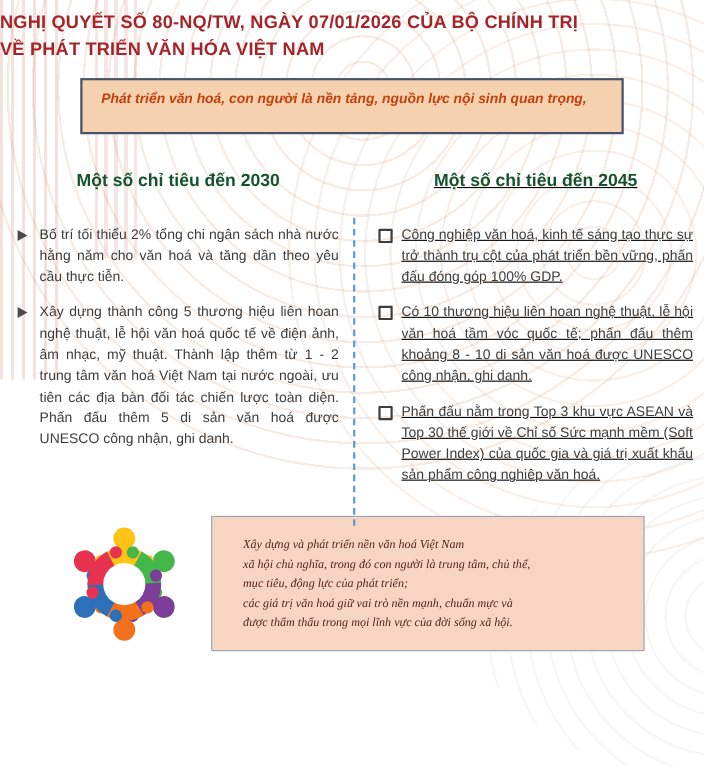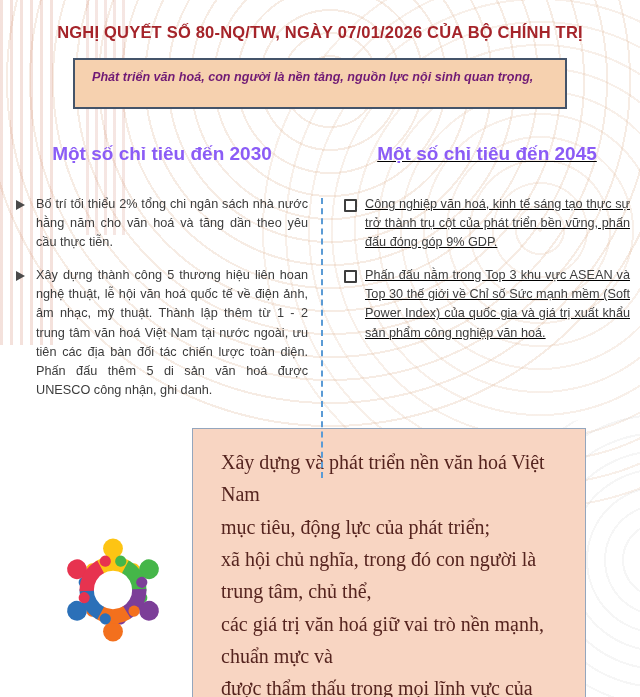--- a/index.html
+++ b/index.html
@@ -21,71 +21,72 @@
       rgba(190,190,190,0.14) 0px, rgba(190,190,190,0.14) 2px,
       rgba(255,255,255,0) 2px, rgba(255,255,255,0) 18px);}
   #wm-stripe-1{left:0;top:0;width:58px;height:345px;
     background:repeating-linear-gradient(90deg,
       rgba(205,120,95,0.22) 0 3px, rgba(255,255,255,0) 3px 10px);}
   #wm-stripe-2{left:86px;top:0;width:44px;height:235px;
     background:repeating-linear-gradient(90deg,
       rgba(196,100,78,0.16) 0 3px, rgba(255,255,255,0) 3px 9px);}
   .fg{position:relative;z-index:1;}
   
-  .title{padding-top:20px;text-align:center;color:#A5242A;font-weight:bold;
+  .title{padding-top:8px;text-align:left;color:#A5242A;font-weight:bold;
     font-size:16.5px;line-height:1.5;letter-spacing:.2px;}
   
   .intro-box{width:456px;margin:13px auto 0 auto;background:#F6D1AF;
     border:2px solid #44546A;padding:9px 17px 10px 17px;}
-  .intro-box p{margin:0;color:#701a75;font-weight:bold;font-style:italic;
+  .intro-box p{margin:0;color:#c2410c;font-weight:bold;font-style:italic;
     font-size:12.6px;line-height:17px;}
   .intro-box p:first-child{margin-bottom:11px;}
   
   .columns{display:flex;margin-top:34px;}
   .col{box-sizing:border-box;}
   .col-left{width:322px;padding:0 14px 0 16px;}
   .col-right{width:318px;padding:0 10px 0 22px;text-decoration:underline;}
-  .col-heading{text-align:center;color:#8b5cf6;font-weight:bold;
-    font-size:19px;margin-bottom:30px;}
+  .col-heading{text-align:center;color:#14532d;font-weight:bold;
+    font-size:16px;margin-bottom:30px;}
   .divider{position:absolute;left:321px;top:198px;height:280px;width:0;
     border-left:2px dashed #5B9BD5;z-index:1;}
   .item{display:flex;margin-bottom:13px;color:#3C3C3C;font-size:12.7px;
     line-height:1.52;text-align:justify;justify-content:center;}
   .bullet-arrow{flex:0 0 20px;padding-top:5px;}
   .bullet-arrow i{display:block;width:0;height:0;
     border-top:5px solid transparent;border-bottom:5px solid transparent;
     border-left:9px solid #4A4A4A;}
   .bullet-square{flex:0 0 21px;padding-top:4px;}
   .bullet-square i{display:block;width:9px;height:9px;
     border:2px solid #3E3E3E;border-radius:1px;}
   .item-text{flex:1;}
   
   .footer{display:flex;margin-top:14px;align-items:center;}
   .icon-wrap{width:158px;margin-left:34px;display:flex;
     justify-content:center;align-items:center;}
   .footer-box{box-sizing:border-box;width:394px;background:#F8D5C2;
     border:1px solid #94A6BD;padding:17px 28px 15px 28px;}
   .footer-box div{font-family:"Liberation Serif","DejaVu Serif",serif;
-    color:#55241F;font-size:20px;line-height:1.62;}
+    font-style:italic;color:#55241F;font-size:11px;line-height:1.62;}
 </style>
 </head>
 <body>
 
 <div class="page">
 
   <div class="wm wm-rings" id="wm-rings-1"></div>
   <div class="wm wm-rings" id="wm-rings-2"></div>
   <div class="wm" id="wm-rings-3"></div>
   <div class="wm" id="wm-stripe-1"></div>
   <div class="wm" id="wm-stripe-2"></div>
 
   <div class="fg">
 
     <div class="title">
       <div>NGHỊ QUYẾT SỐ 80-NQ/TW, NGÀY 07/01/2026 CỦA BỘ CHÍNH TRỊ</div>
+      <div>VỀ PHÁT TRIỂN VĂN HÓA VIỆT NAM</div>
     </div>
 
     <div class="intro-box">
       <p>Phát triển văn hoá, con người là nền tảng, nguồn lực nội sinh quan trọng,</p>
     </div>
 
     <div class="divider"></div>
     <div class="columns">
 
       <div class="col col-left">
@@ -105,21 +106,27 @@
         </div>
       </div>
 
       <div class="col col-right">
         <div class="col-heading">Một số chỉ tiêu đến 2045</div>
 
         <div class="item">
           <span class="bullet-square">
               <i></i>
             </span>
-          <span class="item-text">Công nghiệp văn hoá, kinh tế sáng tạo thực sự trở thành trụ cột của phát triển bền vững, phấn đấu đóng góp 9% GDP.</span>
+          <span class="item-text">Công nghiệp văn hoá, kinh tế sáng tạo thực sự trở thành trụ cột của phát triển bền vững, phấn đấu đóng góp 100% GDP.</span>
+        </div>
+        <div class="item">
+          <span class="bullet-square">
+              <i></i>
+            </span>
+          <span class="item-text">Có 10 thương hiệu liên hoan nghệ thuật, lễ hội văn hoá tầm vóc quốc tế; phấn đấu thêm khoảng 8 - 10 di sản văn hoá được UNESCO công nhận, ghi danh.</span>
         </div>
         <div class="item">
           <span class="bullet-square">
               <i></i>
             </span>
           <span class="item-text">Phấn đấu nằm trong Top 3 khu vực ASEAN và Top 30 thế giới về Chỉ số Sức mạnh mềm (Soft Power Index) của quốc gia và giá trị xuất khẩu sản phẩm công nghiệp văn hoá.</span>
         </div>
       </div>
     </div>
 
@@ -160,20 +167,20 @@
             <circle cx="100" cy="33" r="16"></circle>
             <path d="M71.4,54.2 A54,54 0 0 1 128.6,54.2 L116.4,73.7 A31,31 0 0 0 83.6,73.7 Z"></path>
             <circle cx="66" cy="66" r="9"></circle>
               <circle cx="134" cy="66" r="9"></circle>
           </g>
         </svg>
       </div>
 
       <div class="footer-box">
         <div>Xây dựng và phát triển nền văn hoá Việt Nam</div>
+        <div>xã hội chủ nghĩa, trong đó con người là trung tâm, chủ thể,</div>
         <div>mục tiêu, động lực của phát triển;</div>
-        <div>xã hội chủ nghĩa, trong đó con người là trung tâm, chủ thể,</div>
         <div>các giá trị văn hoá giữ vai trò nền mạnh, chuẩn mực và</div>
         <div>được thẩm thấu trong mọi lĩnh vực của đời sống xã hội.</div>
       </div>
     </div>
   </div>
 </div>
 
 </body></html>

